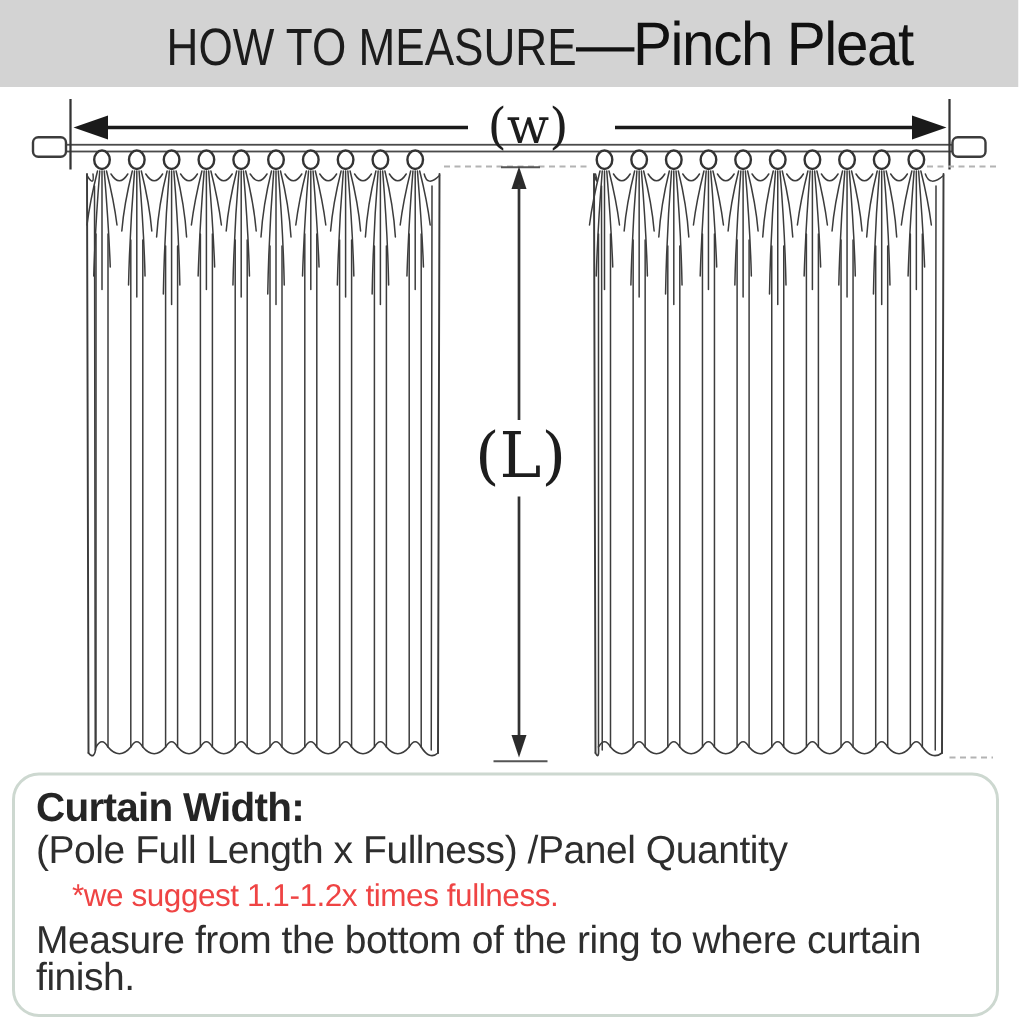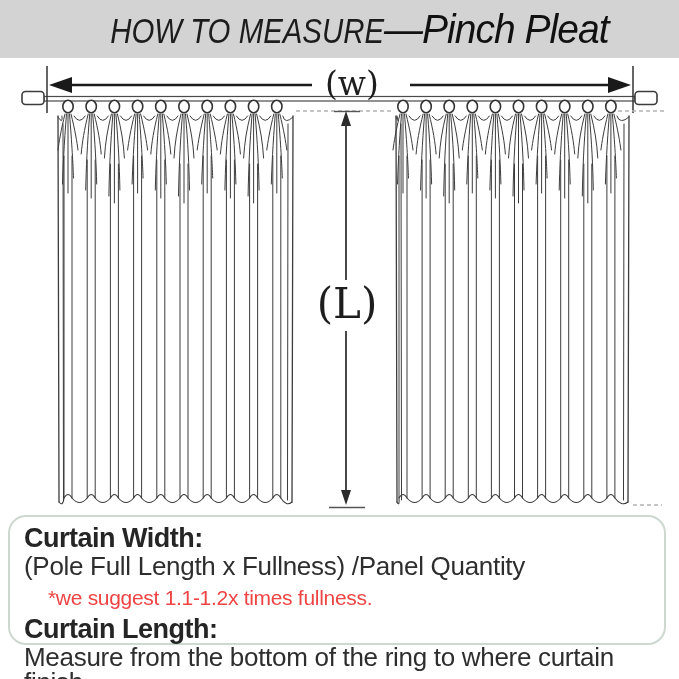--- a/index.html
+++ b/index.html
@@ -4,38 +4,38 @@
 <style>
   html,body{margin:0;padding:0;}
   body{
     width:679px;height:679px;position:relative;background:#ffffff;
     font-family:"Liberation Sans",sans-serif;overflow:hidden;
   }
   
   .header{
     position:absolute;left:0;top:0;width:679px;height:58px;
     background:#d3d3d3;
-    display:flex;justify-content:center;align-items:baseline;font-style:italic;
+    display:flex;justify-content:center;align-items:baseline;
   }
   .header .t-left{
     font-size:35px;color:#1c1c1c;letter-spacing:0px;
     display:inline-block;transform:scaleX(0.84);transform-origin:right center;
     line-height:58px;
   }
   .header .t-right{
     font-size:41px;color:#111;letter-spacing:-1px;
     display:inline-block;transform:scaleX(0.95);transform-origin:left center;
     line-height:58px;
   }
   
   svg.diagram{position:absolute;left:0;top:0;}
   .serif-label{font-family:"DejaVu Serif","Liberation Serif",serif;fill:#1d1d1d;}
   
   .info-box{
-    position:absolute;left:8px;top:515px;width:658px;height:130px;
+    position:absolute;left:8px;top:515px;width:658px;height:163px;
     border:2px solid #cdd8d0;border-radius:18px;background:#ffffff;
     padding:6px 0 0 14px;box-sizing:border-box;
   }
   .info-box .h{
     font-size:27px;font-weight:700;color:#252525;line-height:31px;
     letter-spacing:-0.5px;
   }
   .info-box .b{
     font-size:26px;font-weight:400;color:#2e2e2e;line-height:25px;
     letter-spacing:-0.3px;
@@ -284,15 +284,14 @@
     <line x1="346" y1="331" x2="346" y2="494" stroke="#333" stroke-width="1.8"></line>
     <polygon points="346,505 341,490 351,490" fill="#2b2b2b"></polygon>
     <line x1="329" y1="507.5" x2="365" y2="507.5" stroke="#555" stroke-width="1.4"></line>
   </g>
 </svg>
 
 <div class="info-box" style="border-color: rgb(205, 216, 208);">
   <div class="h">Curtain Width:</div>
   <div class="b">(Pole Full Length x Fullness) /Panel Quantity</div>
   <div class="note" id="note" style="color: #ef4444;">*we suggest 1.1-1.2x times fullness.</div>
-  <div class="h">Curtain Length:</div>
   <div class="b">Measure from the bottom of the ring to where curtain finish.</div>
 </div>
 
 </body></html>

